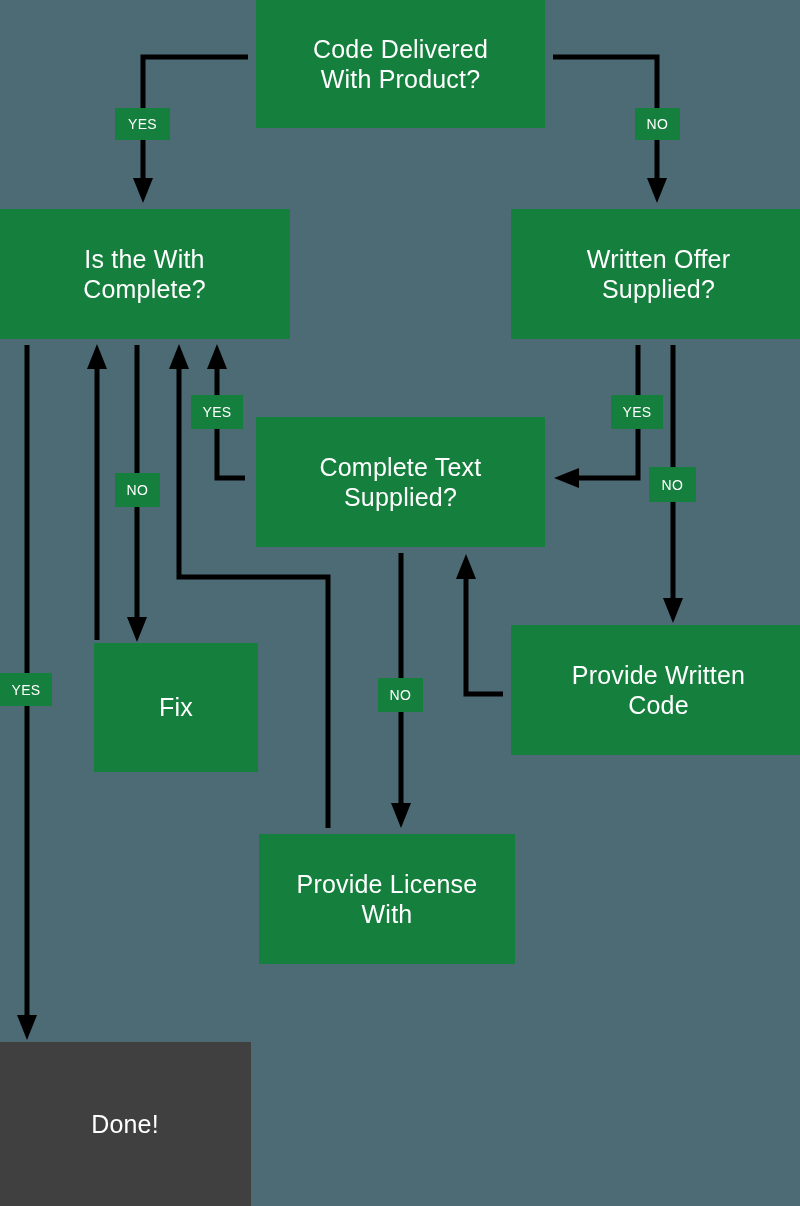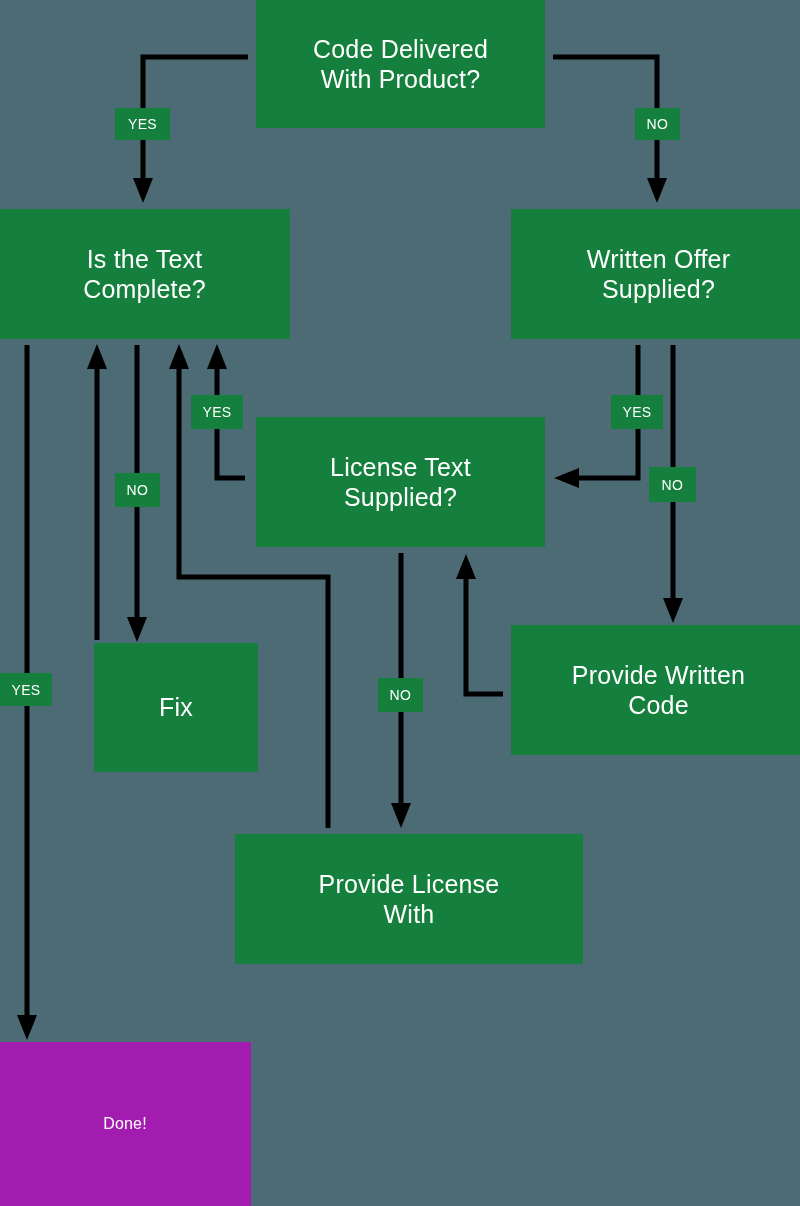--- a/index.html
+++ b/index.html
@@ -26,22 +26,22 @@
     line-height: 1.22;
     letter-spacing: 0.2px;
     box-sizing: border-box;
     z-index: 3;
   }
   .node-decision, .node-action {
     background: #15803d;
     font-size: 25px;
   }
   .node-terminal {
-    background: #a21caf;
-    font-size: 16px;
+    background: #404040;
+    font-size: 25px;
   }
   .edge-label {
     position: absolute;
     background: #15803d;
     color: #ffffff;
     font-size: 14px;
     font-weight: 400;
     letter-spacing: 0.4px;
     display: flex;
     align-items: center;
@@ -108,51 +108,51 @@
 
   <div class="node node-decision" style="left:256px; top:0px; width:289px; height:128px;">
     <span>
       <span>Code Delivered</span><br>
       <span>With Product?</span>
     </span>
   </div>
 
   <div class="node node-decision" style="left:-1px; top:209px; width:291px; height:130px;">
     <span>
-      <span>Is the Text</span><br>
+      <span>Is the With</span><br>
       <span>Complete?</span>
     </span>
   </div>
 
   <div class="node node-decision" style="left:511px; top:209px; width:295px; height:130px;">
     <span>
       <span>Written Offer</span><br>
       <span>Supplied?</span>
     </span>
   </div>
 
   <div class="node node-decision" style="left:256px; top:417px; width:289px; height:130px;">
     <span>
-      <span>License Text</span><br>
+      <span>Complete Text</span><br>
       <span>Supplied?</span>
     </span>
   </div>
 
   <div class="node node-action" style="left:94px; top:643px; width:164px; height:129px;">
     <span>Fix</span>
   </div>
 
   <div class="node node-action" style="left:511px; top:625px; width:295px; height:130px;">
     <span>
       <span>Provide Written</span><br>
       <span>Code</span>
     </span>
   </div>
 
-  <div class="node node-action" style="left:235px; top:834px; width:348px; height:130px;">
+  <div class="node node-action" style="left:259px; top:834px; width:256px; height:130px;">
     <span>
       <span>Provide License</span><br>
       <span>With</span>
     </span>
   </div>
 
   <div class="node node-terminal" style="left:-1px; top:1042px; width:252px; height:164px;">
     <span>Done!</span>
   </div>
 

